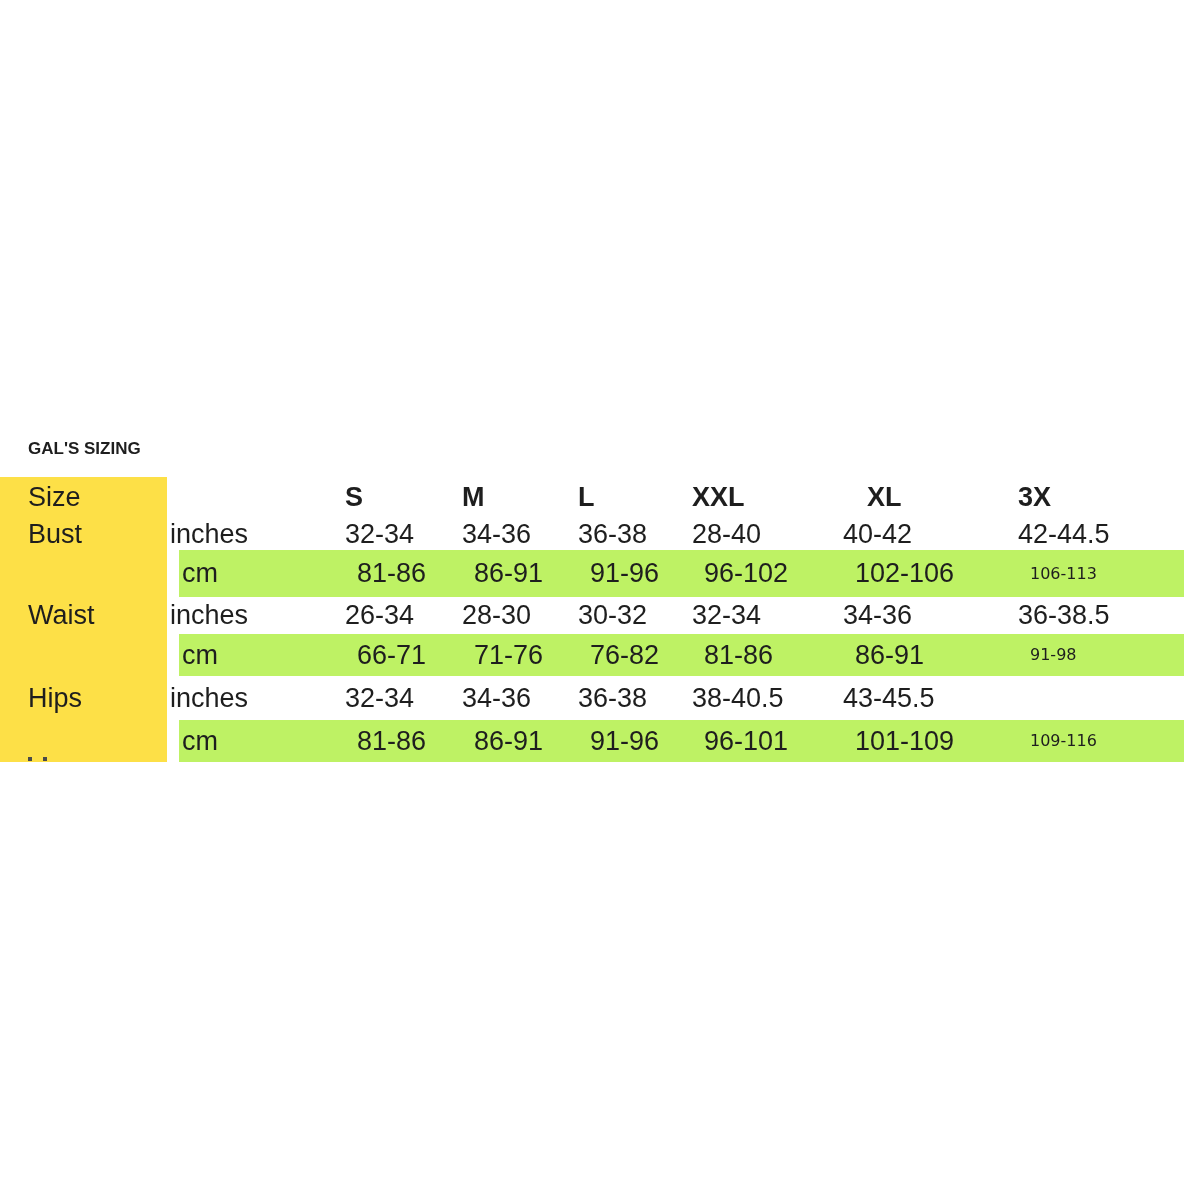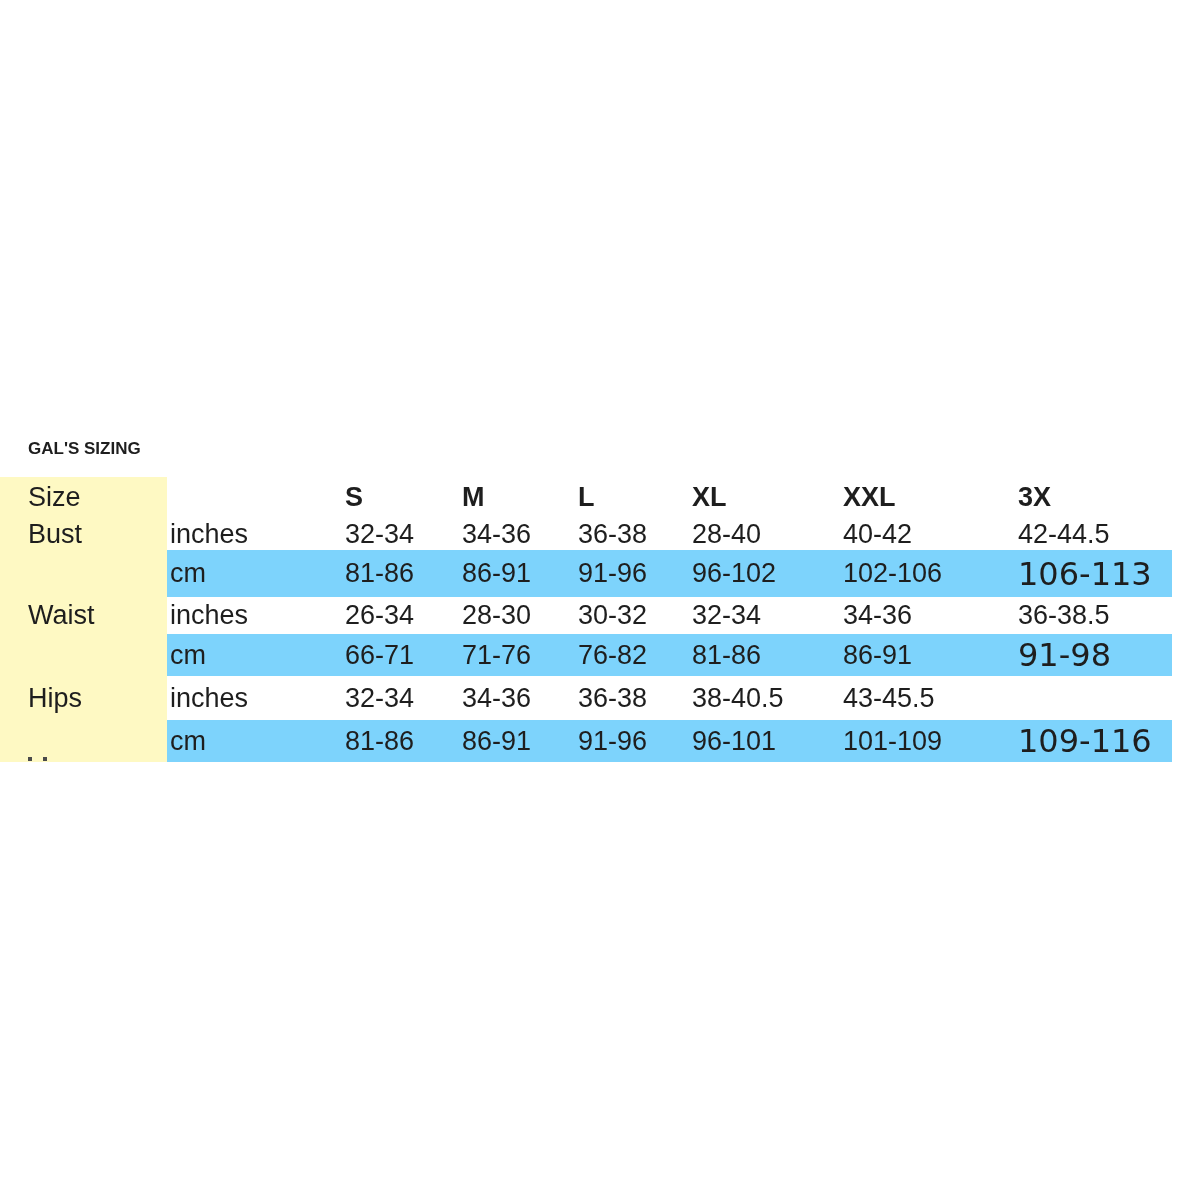--- a/index.html
+++ b/index.html
@@ -38,34 +38,34 @@
 
   .cell {
     display: flex;
     align-items: center;
     font-size: 27px;
     line-height: 1;
     white-space: nowrap;
     box-sizing: border-box;
     overflow: hidden;
   }
-  .label-cell { width: 167px; padding-left: 28px; background: #fef9c3; }
+  .label-cell { width: 167px; padding-left: 28px; background: #fde047; }
   .band { width: 1005px; display: flex; }
-  .band.gray { background: #7dd3fc; }
+  .band.gray { background: #bef264; margin-left: 12px; }
   .unit-cell { width: 178px; padding-left: 3px; }
   .col-s   { width: 117px; }
   .col-m   { width: 116px; }
   .col-l   { width: 114px; }
   .col-xl  { width: 151px; }
   .col-xxl { width: 175px; }
   .col-3x  { width: 154px; }
   .hdr { font-weight: bold; }
   .alt-font {
     font-family: "DejaVu Sans", sans-serif;
-    font-size: 32px;
+    font-size: 16px;
   }
   .artifact-dots {
     position: absolute;
     left: 28px;
     top: 757px;
     display: flex;
     gap: 11px;
   }
   .artifact-dots .dot {
     width: 4px;
@@ -83,22 +83,22 @@
 
   <div class="sizing-table">
 
     <div class="row row-header">
       <div class="cell label-cell">Size</div>
       <div class="band">
         <div class="cell unit-cell"></div>
         <div class="cell col-s hdr">S</div>
         <div class="cell col-m hdr">M</div>
         <div class="cell col-l hdr">L</div>
+        <div class="cell col-xxl hdr">XXL</div>
         <div class="cell col-xl hdr">XL</div>
-        <div class="cell col-xxl hdr">XXL</div>
         <div class="cell col-3x hdr">3X</div>
       </div>
     </div>
 
     <div class="row row-inches">
       <div class="cell label-cell">Bust</div>
       <div class="band">
         <div class="cell unit-cell">inches</div>
         <div class="cell col-s">32-34</div>
         <div class="cell col-m">34-36</div>

